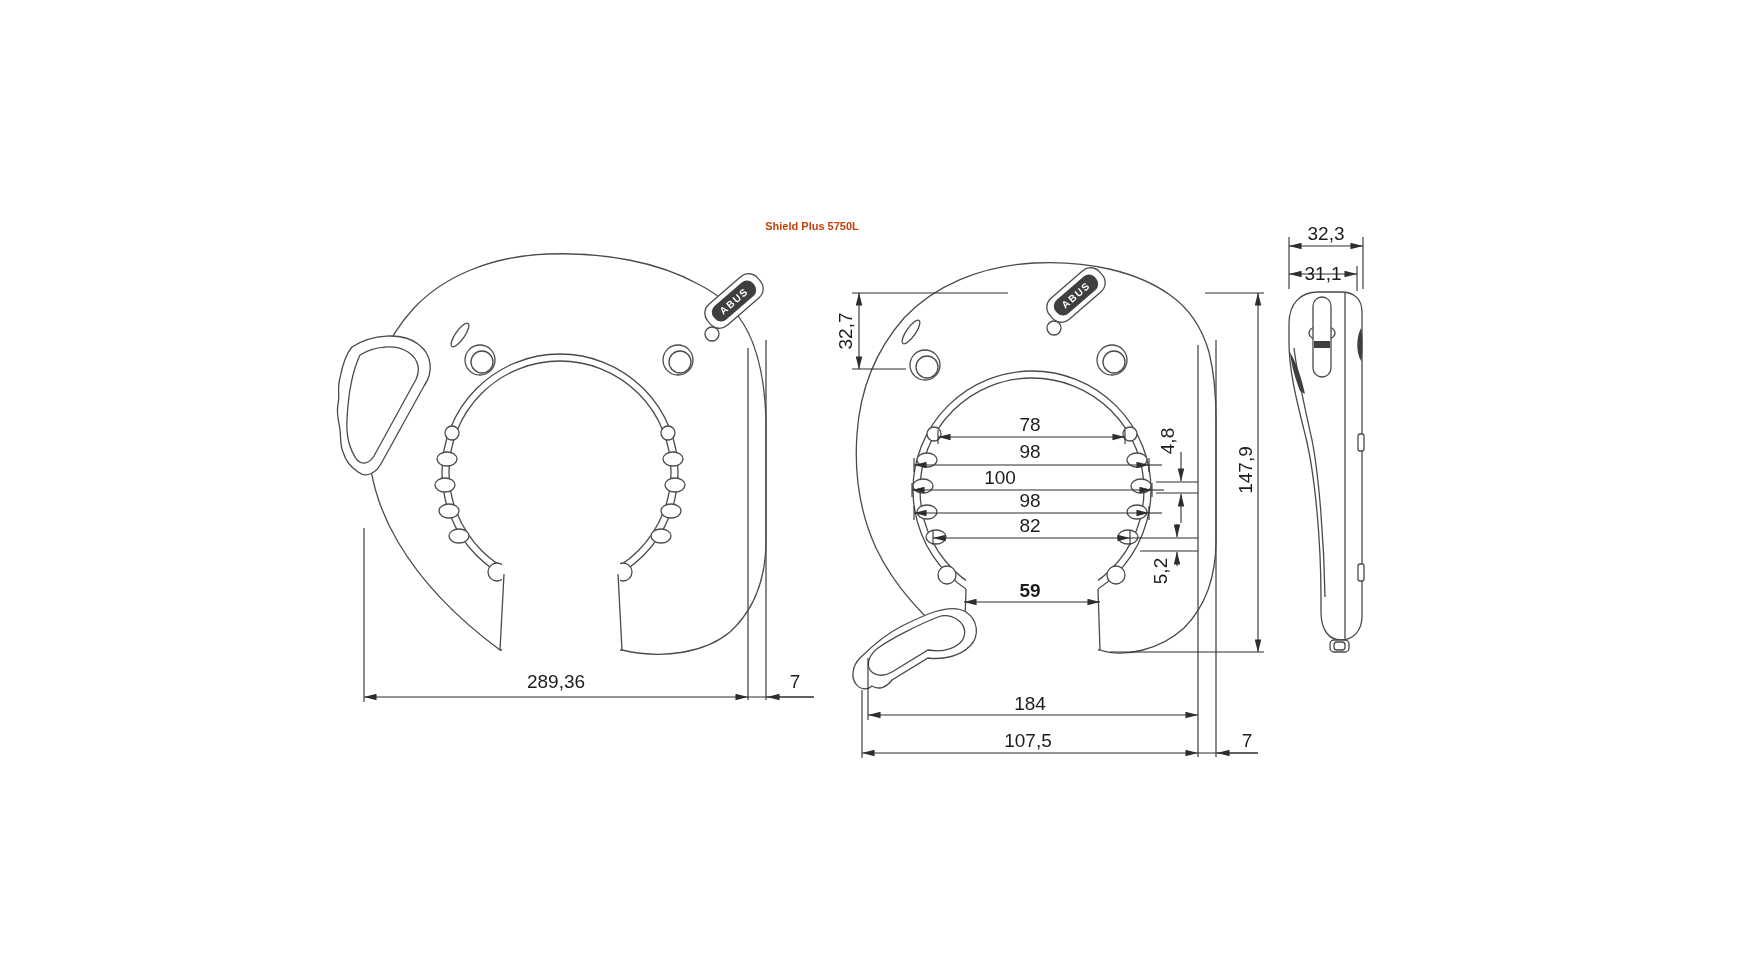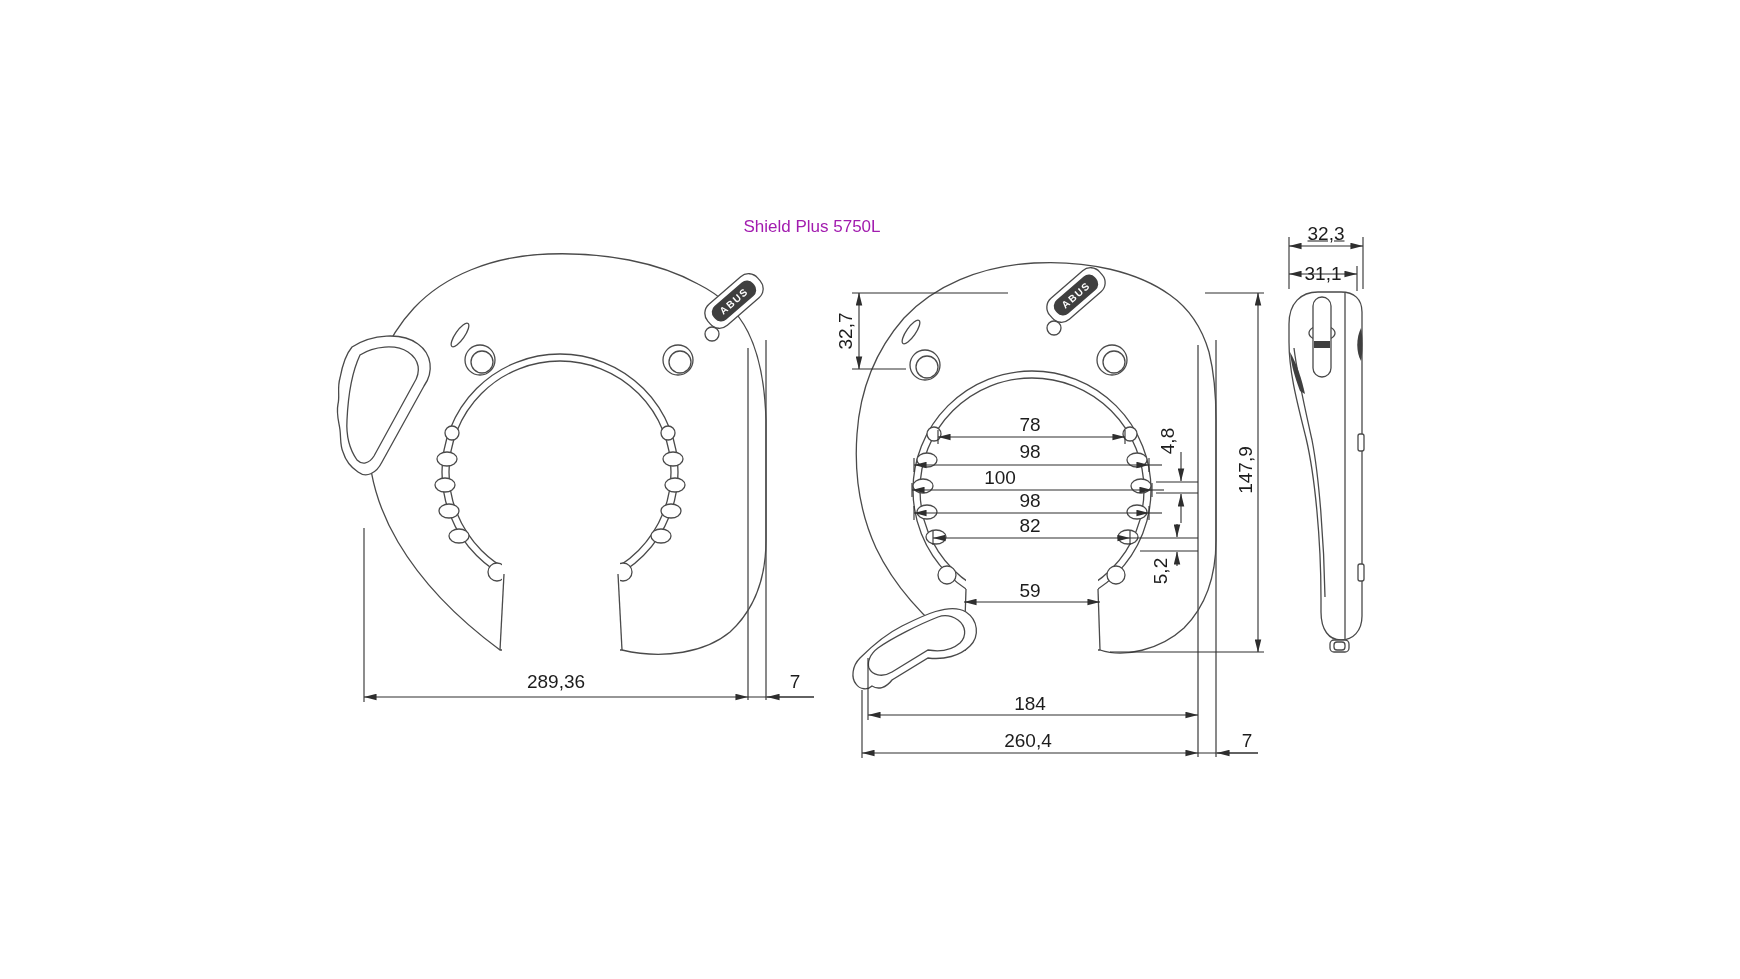--- a/index.html
+++ b/index.html
@@ -9,21 +9,21 @@
   .ln{stroke:#4a4a4a;stroke-width:1.3;fill:none;}
   .fw{stroke:#4a4a4a;stroke-width:1.3;fill:#ffffff;}
   .dim{stroke:#2e2e2e;stroke-width:1.1;fill:none;}
   .dk{fill:#3f3f3f;stroke:none;}
   .er{fill:#ffffff;stroke:none;}
   .badge-txt{fill:#ffffff;font-family:"Liberation Sans",sans-serif;font-size:10px;
              font-weight:bold;letter-spacing:1.5px;text-anchor:middle;}
   .lbl{position:absolute;transform:translate(-50%,-50%);font-size:19px;color:#1c1c1c;
        white-space:nowrap;line-height:1;}
   .lbl.rot{transform:translate(-50%,-50%) rotate(-90deg);}
-  .lbl.title{font-size:17px;color:#a21caf;}
+  .lbl.title{font-size:11px;color:#c2410c;font-weight:bold;}
 </style>
 </head>
 <body>
 
 <div class="stage">
 
 <svg class="drawing" width="1740" height="979" viewBox="0 0 1740 979">
   <defs>
     <marker id="ar" viewBox="0 0 12 6" refX="11.6" refY="3" markerWidth="13" markerHeight="7" orient="auto-start-reverse" markerUnits="userSpaceOnUse">
       <path d="M0 0 L12 3 L0 6 Z" fill="#2e2e2e"></path>
@@ -248,22 +248,22 @@
 <div class="lbl" style="left:795px;top:681px;">7</div>
 
 <div class="lbl rot" style="left:845px;top:331px;">32,7</div>
 <div class="lbl" style="left:1030px;top:424px;">78</div>
 <div class="lbl" style="left:1030px;top:451px;">98</div>
 <div class="lbl" style="left:1000px;top:477px;">100</div>
 <div class="lbl" style="left:1030px;top:500px;">98</div>
 <div class="lbl" style="left:1030px;top:525px;">82</div>
 <div class="lbl rot" style="left:1167px;top:441px;">4,8</div>
 <div class="lbl rot" style="left:1160px;top:571px;">5,2</div>
-<div class="lbl" style="left:1030px;top:590px;">59</div>
+<div class="lbl" style="left:1030px;top:590px;font-weight:bold;">59</div>
 <div class="lbl rot" style="left:1245px;top:470px;">147,9</div>
 <div class="lbl" style="left:1030px;top:703px;">184</div>
-<div class="lbl" style="left:1028px;top:740px;">260,4</div>
+<div class="lbl" style="left:1028px;top:740px;">107,5</div>
 <div class="lbl" style="left:1247px;top:740px;">7</div>
 
-<div class="lbl" style="left:1326px;top:233px;text-decoration:underline;">32,3</div>
+<div class="lbl" style="left:1326px;top:233px;">32,3</div>
 <div class="lbl" style="left:1323px;top:261px;margin-top:12px;">31,1</div>
 
 </div>
 
 </body></html>

